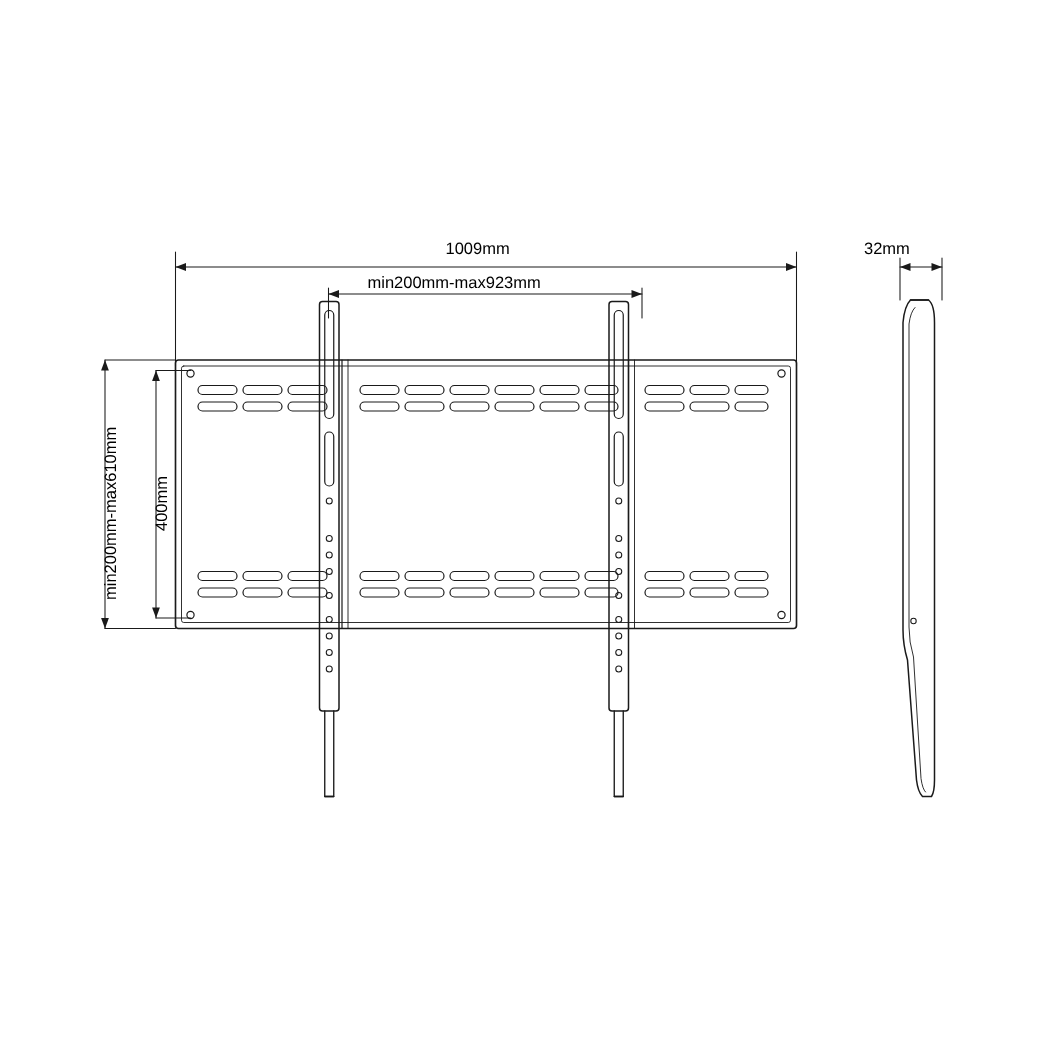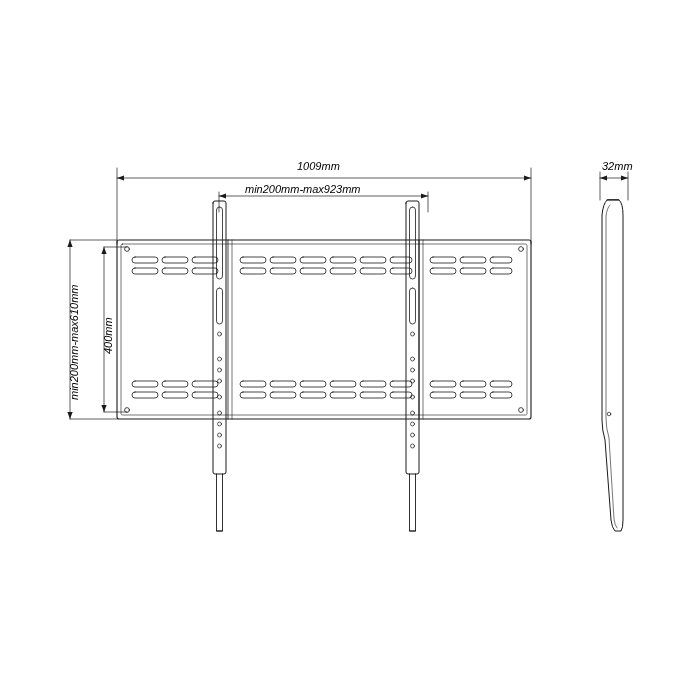--- a/index.html
+++ b/index.html
@@ -12,21 +12,20 @@
     height: 700px;
     font-family: "Liberation Sans", sans-serif;
     color: #1a1a1a;
     overflow: hidden;
   }
   #canvas {
     position: relative;
     width: 606px;
     height: 700px;
     background: #ffffff;
-    font-style: italic;
   }
   svg#drawing {
     position: absolute;
     left: 0;
     top: 0;
     width: 700px;
     height: 700px;
     display: block;
   }
   .dim-label {
@@ -235,15 +234,15 @@
   </svg>
 
   <div class="dim-label" style="left:297px; top:160px;">1009mm</div>
 
   <div class="dim-label" style="left:245px; top:183px;">min200mm-max923mm</div>
 
   <div class="dim-label rot90" style="left:68px; top:400px;">min200mm-max610mm</div>
 
   <div class="dim-label rot90" style="left:102px; top:354px;">400mm</div>
 
-  <div class="dim-label" style="left:602px; top:160px;">32mm</div>
+  <div class="dim-label" style="left:576px; top:160px;">32mm</div>
 
 </div>
 
 </body></html>

